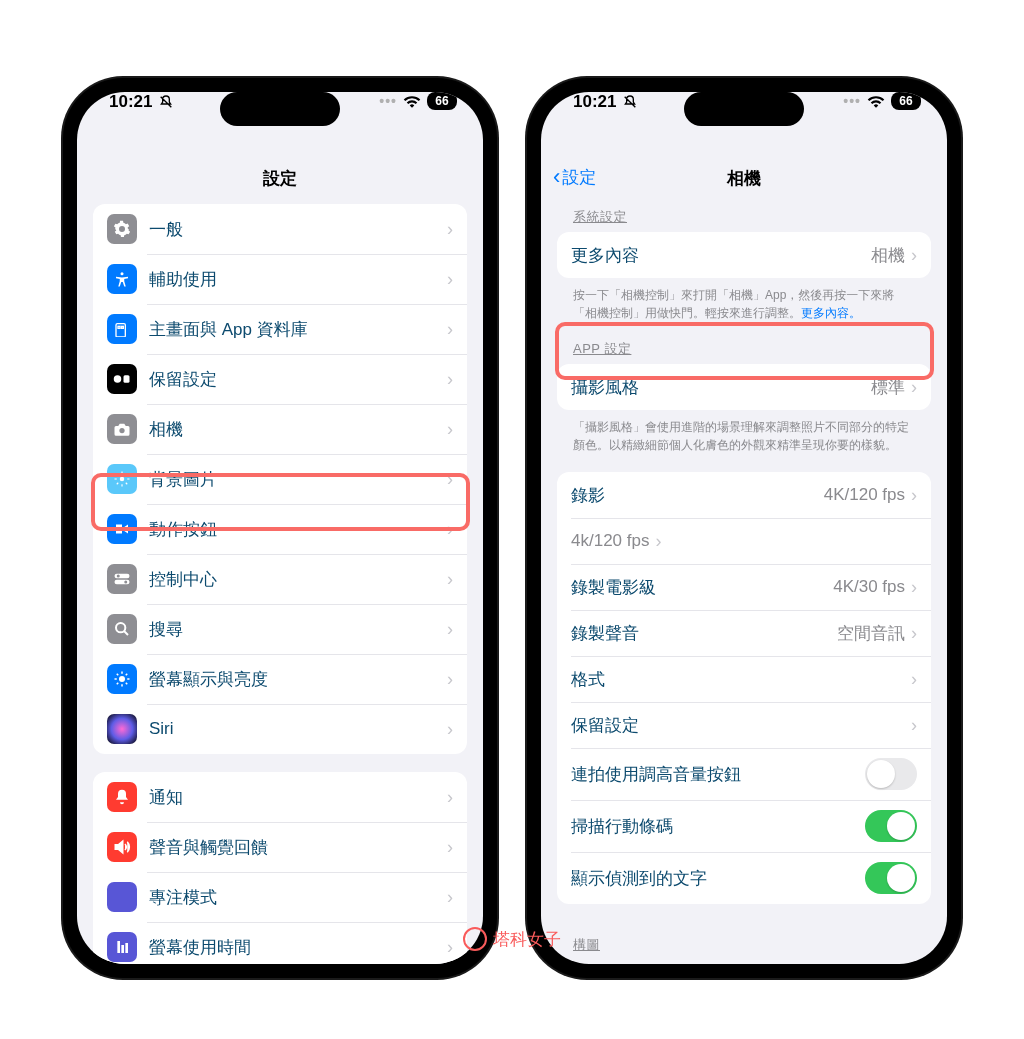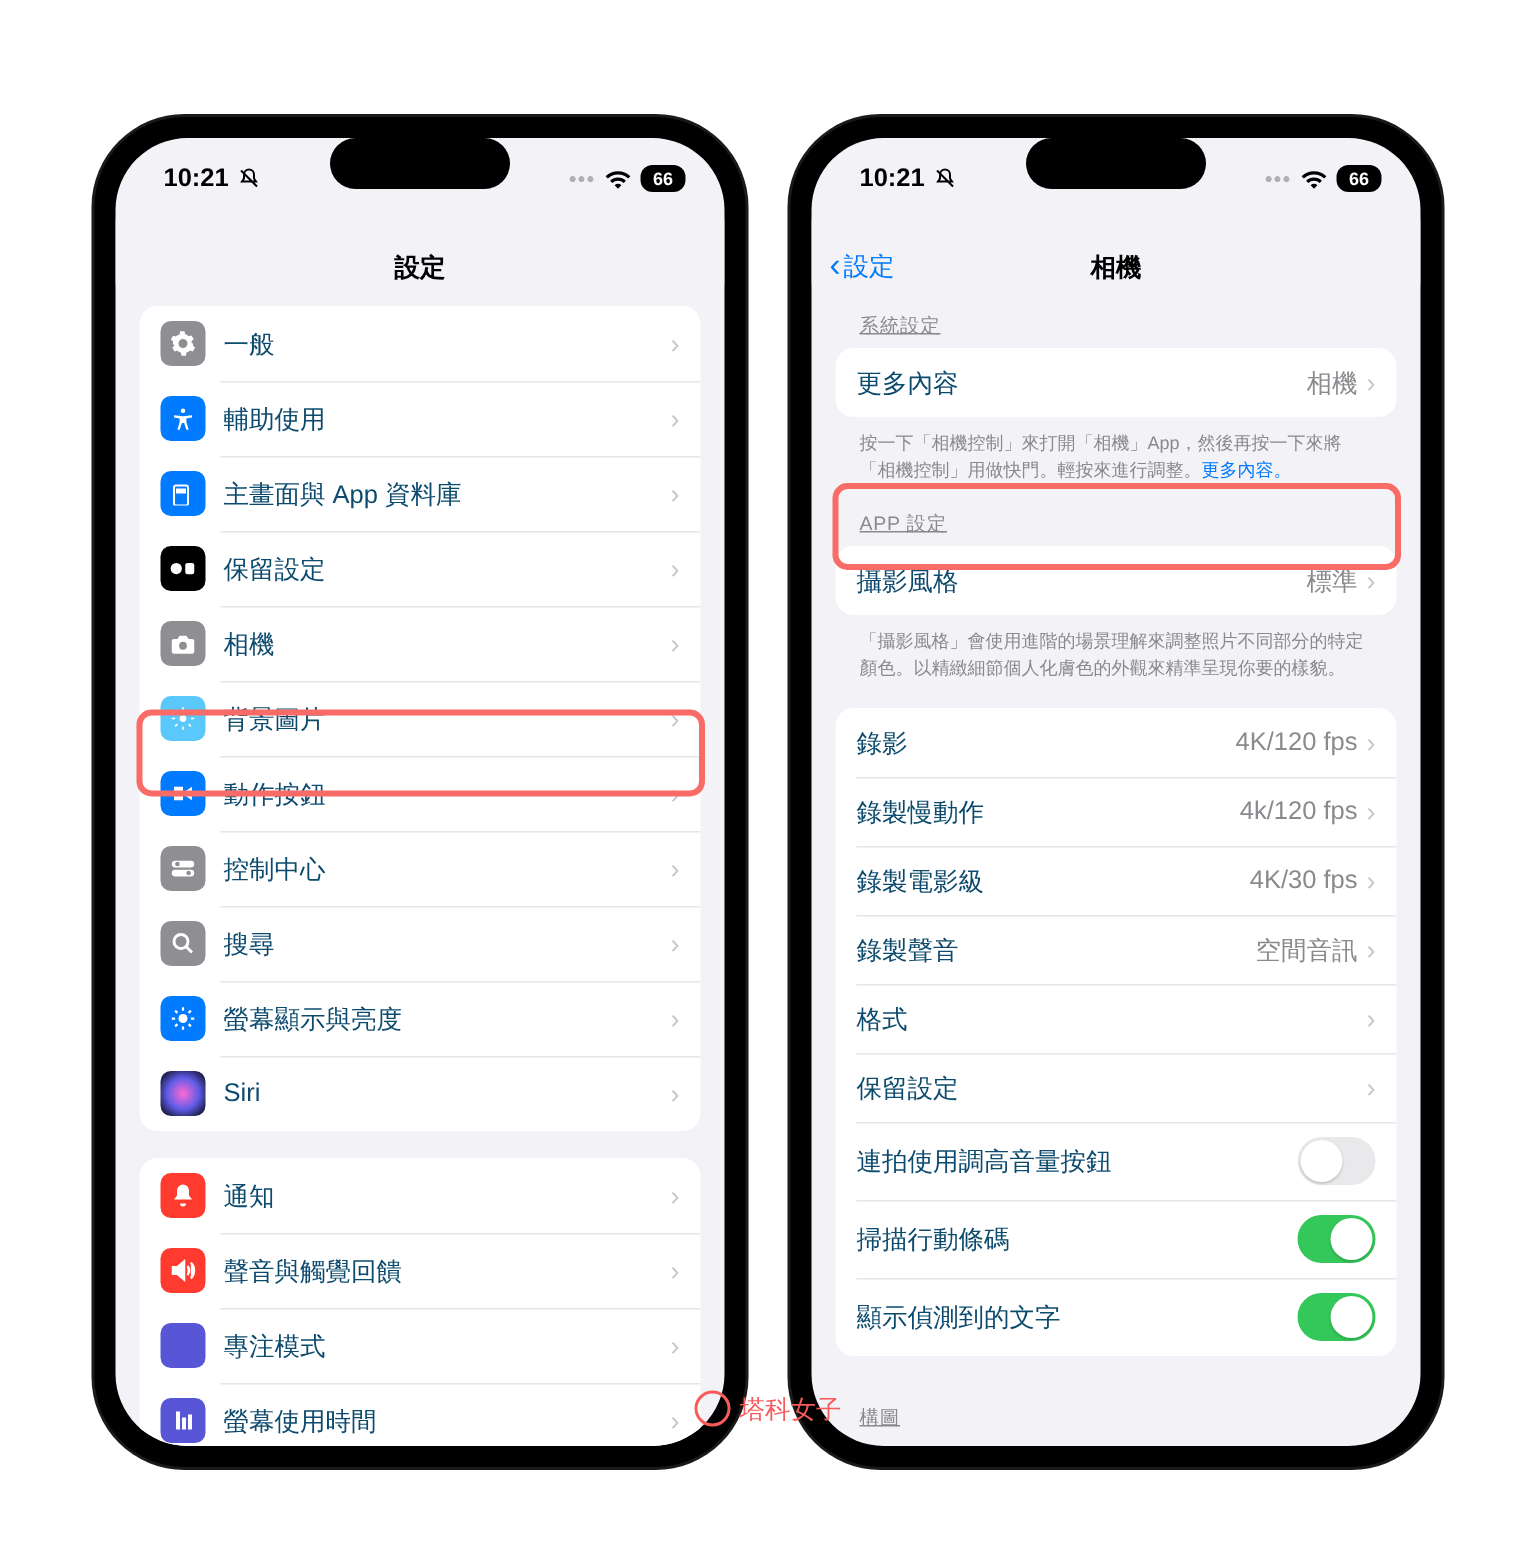--- a/index.html
+++ b/index.html
@@ -36,21 +36,21 @@
     transform: translateX(-50%);
     width: 120px; height: 34px;
     background: #000;
     border-radius: 20px;
     z-index: 10;
   }
   .status-bar {
     height: 54px;
     display: flex;
     justify-content: space-between;
-    align-items: center;
+    align-items: flex-start;
     padding: 0 26px 0 32px;
     font-size: 17px;
     font-weight: 600;
     color: #000;
   }
   .status-left { display: flex; align-items: center; gap: 6px; }
   .status-right { display: flex; align-items: center; gap: 6px; }
   .dots { color: #b0b0b0; font-size: 14px; letter-spacing: 1px; }
   .battery {
     display: inline-flex; align-items: center;
@@ -440,21 +440,20 @@
       </div>
       <div class="footer-text">「攝影風格」會使用進階的場景理解來調整照片不同部分的特定顏色。以精緻細節個人化膚色的外觀來精準呈現你要的樣貌。</div>
 
       <div class="group" style="margin-top:18px">
         <div class="row no-icon">
           <span class="row-label">錄影</span>
           <span class="row-value">4K/120 fps</span>
           <span class="row-chevron">›</span>
         </div>
         <div class="row no-icon">
-          <span class="row-label">錄製慢動作</span>
           <span class="row-value">4k/120 fps</span>
           <span class="row-chevron">›</span>
         </div>
         <div class="row no-icon">
           <span class="row-label">錄製電影級</span>
           <span class="row-value">4K/30 fps</span>
           <span class="row-chevron">›</span>
         </div>
         <div class="row no-icon">
           <span class="row-label">錄製聲音</span>

